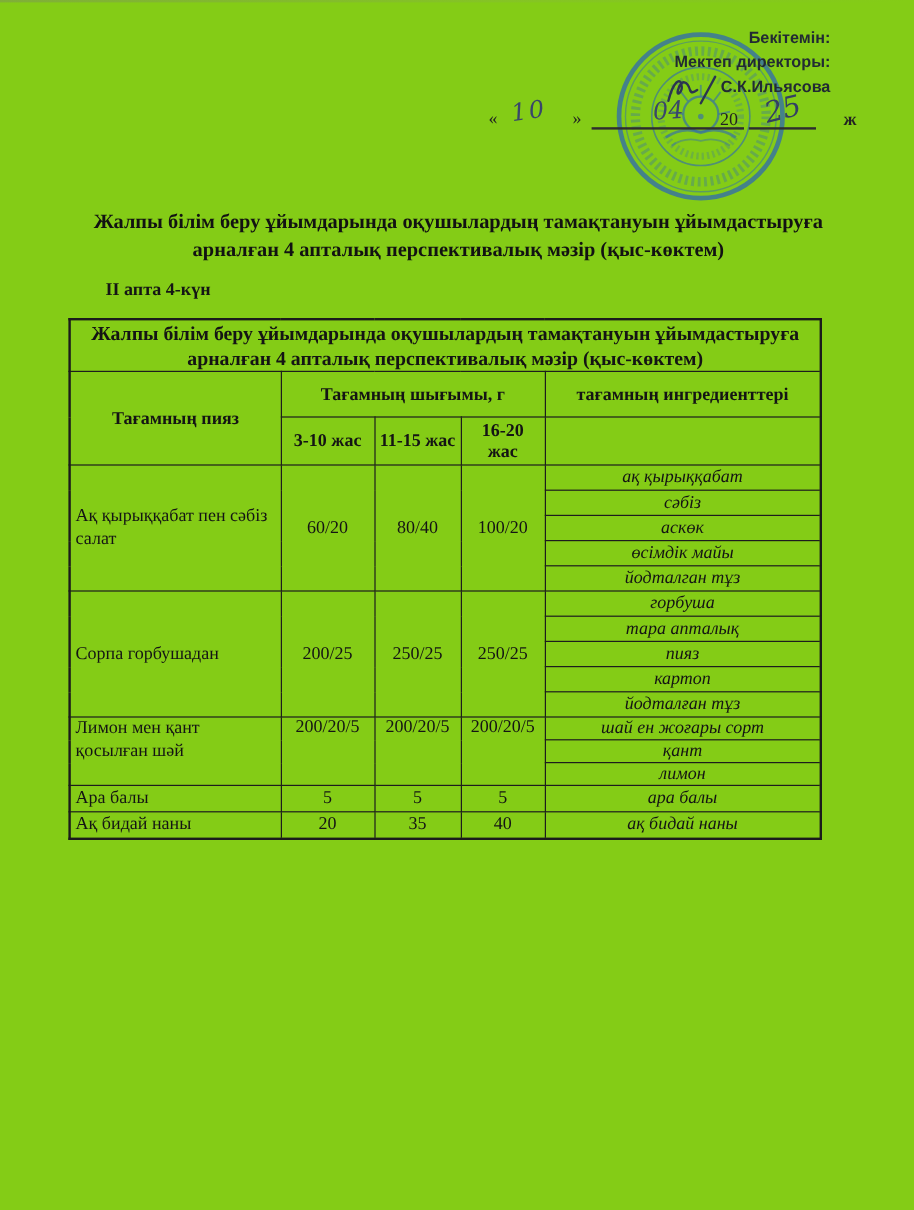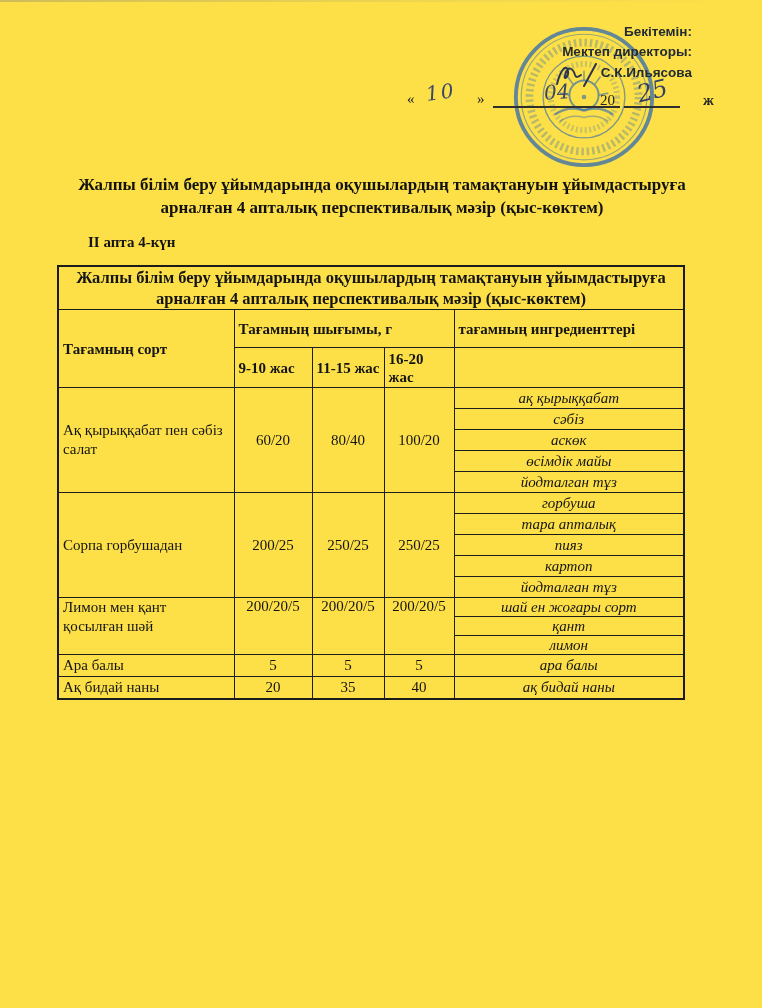--- a/index.html
+++ b/index.html
@@ -1,19 +1,19 @@
 <!DOCTYPE html>
 <html><head>
 <meta charset="utf-8">
 <style>
   html,body{margin:0;padding:0;}
   body{width:762px;height:1008px;background:#f2f1ef;}
   .page{
     position:relative;width:762px;height:1008px;overflow:hidden;
-    background:#fde047;
+    background:#84cc16;
     font-family:"Liberation Serif",serif;color:#1a1a1a;
   }
   .scan-edge{position:absolute;top:0;left:0;width:100%;height:2px;
     background:linear-gradient(90deg,rgba(120,120,120,.35),rgba(140,140,140,.12) 55%,rgba(160,160,160,0));}
 
   
   .approval{
     position:absolute;top:22px;right:70px;text-align:right;
     font-family:"Liberation Sans",sans-serif;font-size:13.5px;font-weight:600;
     color:#222b33;line-height:20px;z-index:3;
@@ -45,21 +45,21 @@
   .doc-title{position:absolute;top:173px;left:74px;width:616px;text-align:center;
     font-weight:700;font-size:17px;line-height:23px;color:#121212;}
   .doc-subtitle{position:absolute;top:234px;left:88px;font-weight:700;font-size:15px;color:#151515;}
 
   
   table.menu{position:absolute;left:57px;top:265px;width:626px;
     border-collapse:collapse;table-layout:fixed;
     font-size:15px;color:#141414;border:2px solid #1b1b1b;}
   table.menu td{border:1.5px solid #1d1d1d;padding:0 4px;overflow:hidden;}
   td.tbl-title{font-weight:700;font-size:16.5px;text-align:center;line-height:21px;padding:3px 8px;}
-  td.hdr{font-weight:700;text-align:left;line-height:18px;}
+  td.hdr{font-weight:700;text-align:center;line-height:18px;}
   td.dish{text-align:left;padding-left:6px;line-height:19px;}
   td.portion{text-align:center;}
   td.ingredient{text-align:center;padding-left:8px;font-style:italic;}
   td.vtop{vertical-align:top;padding-top:2px;}
 </style>
 </head>
 <body>
 
 <div class="page">
   <div class="scan-edge"></div>
@@ -114,26 +114,26 @@
         <col style="width:78px">
         <col style="width:72px">
         <col style="width:70px">
         <col style="width:230px">
     </colgroup>
     <tbody>
         <tr>
           <td class="tbl-title" colspan="5">Жалпы білім беру ұйымдарында оқушылардың тамақтануын ұйымдастыруға арналған 4 апталық перспективалық мәзір (қыс-көктем)</td>
         </tr>
         <tr style="height: 38px;">
-          <td class="hdr" rowspan="2">Тағамның сорт</td>
+          <td class="hdr" rowspan="2">Тағамның пияз</td>
           <td class="hdr" colspan="3">Тағамның шығымы, г</td>
           <td class="hdr">тағамның ингредиенттері</td>
         </tr>
         <tr style="height: 40px;">
-          <td class="hdr">9-10 жас</td>
+          <td class="hdr">3-10 жас</td>
           <td class="hdr">11-15 жас</td>
           <td class="hdr">16-20 жас</td>
           <td></td>
         </tr>
         <tr style="height: 21px;">
           <td class="dish" rowspan="5">Ақ қырыққабат пен сәбіз салат</td>
           <td class="portion" rowspan="5">60/20</td>
           <td class="portion" rowspan="5">80/40</td>
           <td class="portion" rowspan="5">100/20</td>
           <td class="ingredient">ақ қырыққабат</td>

